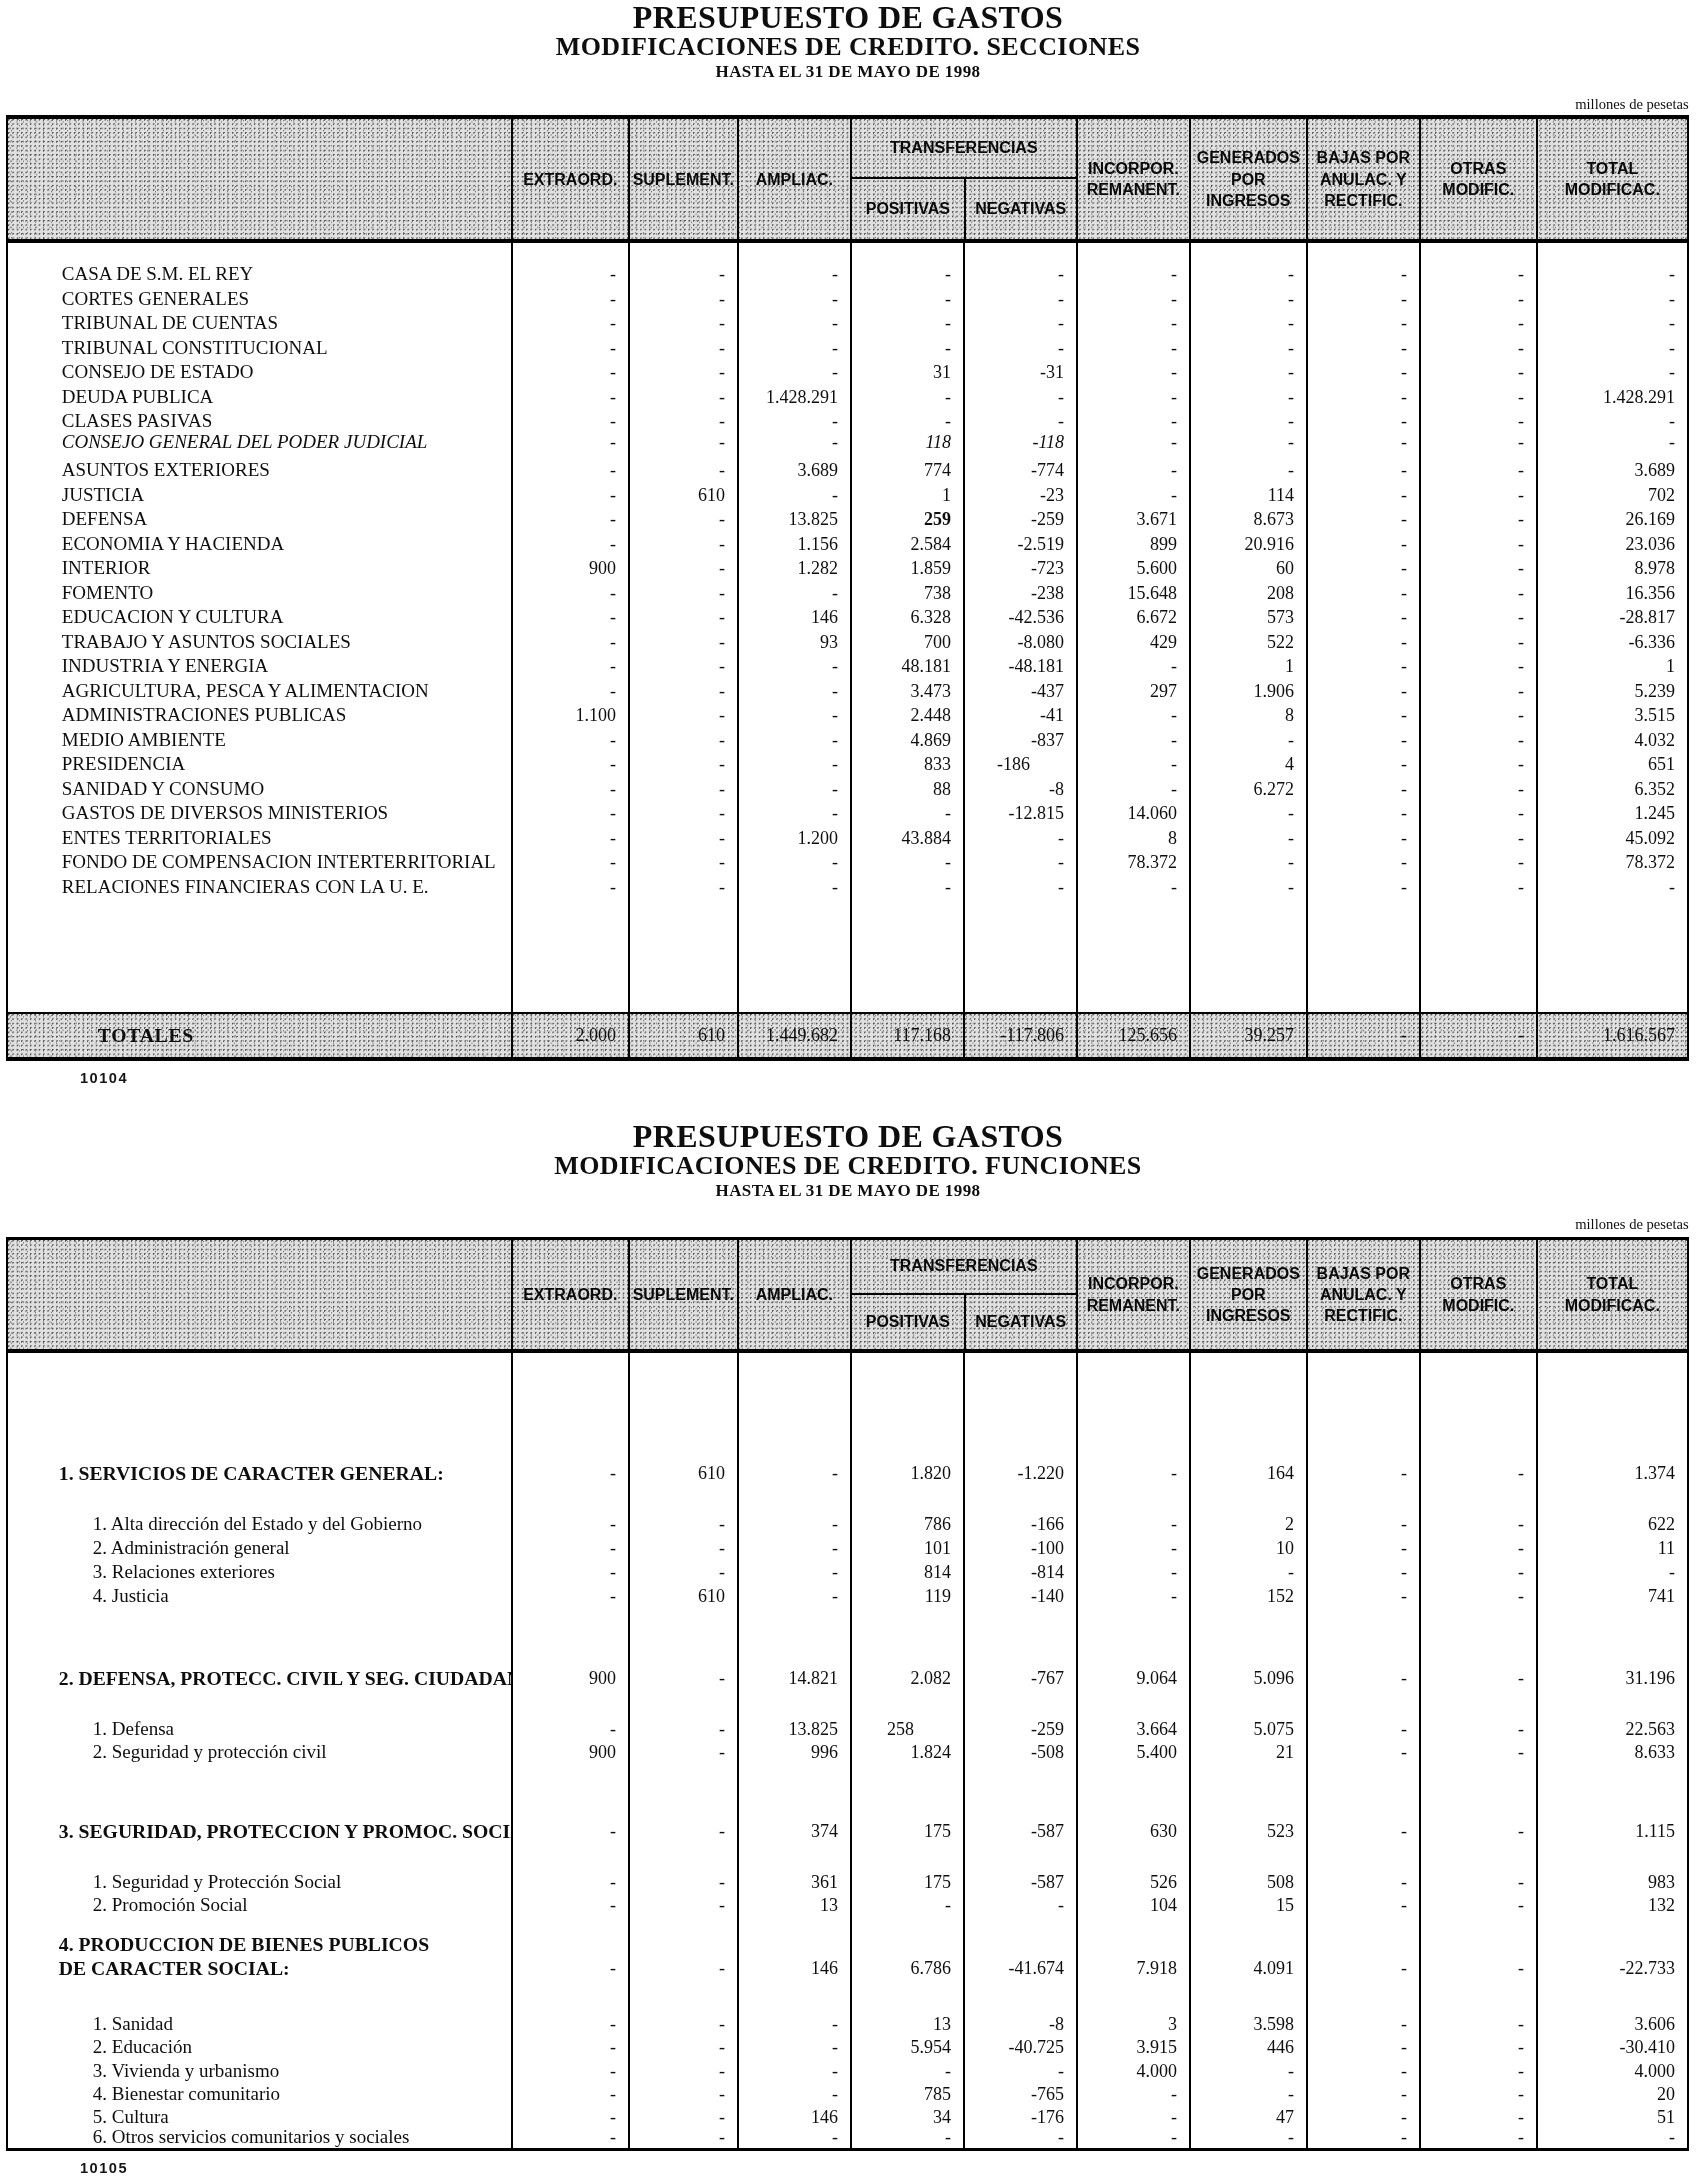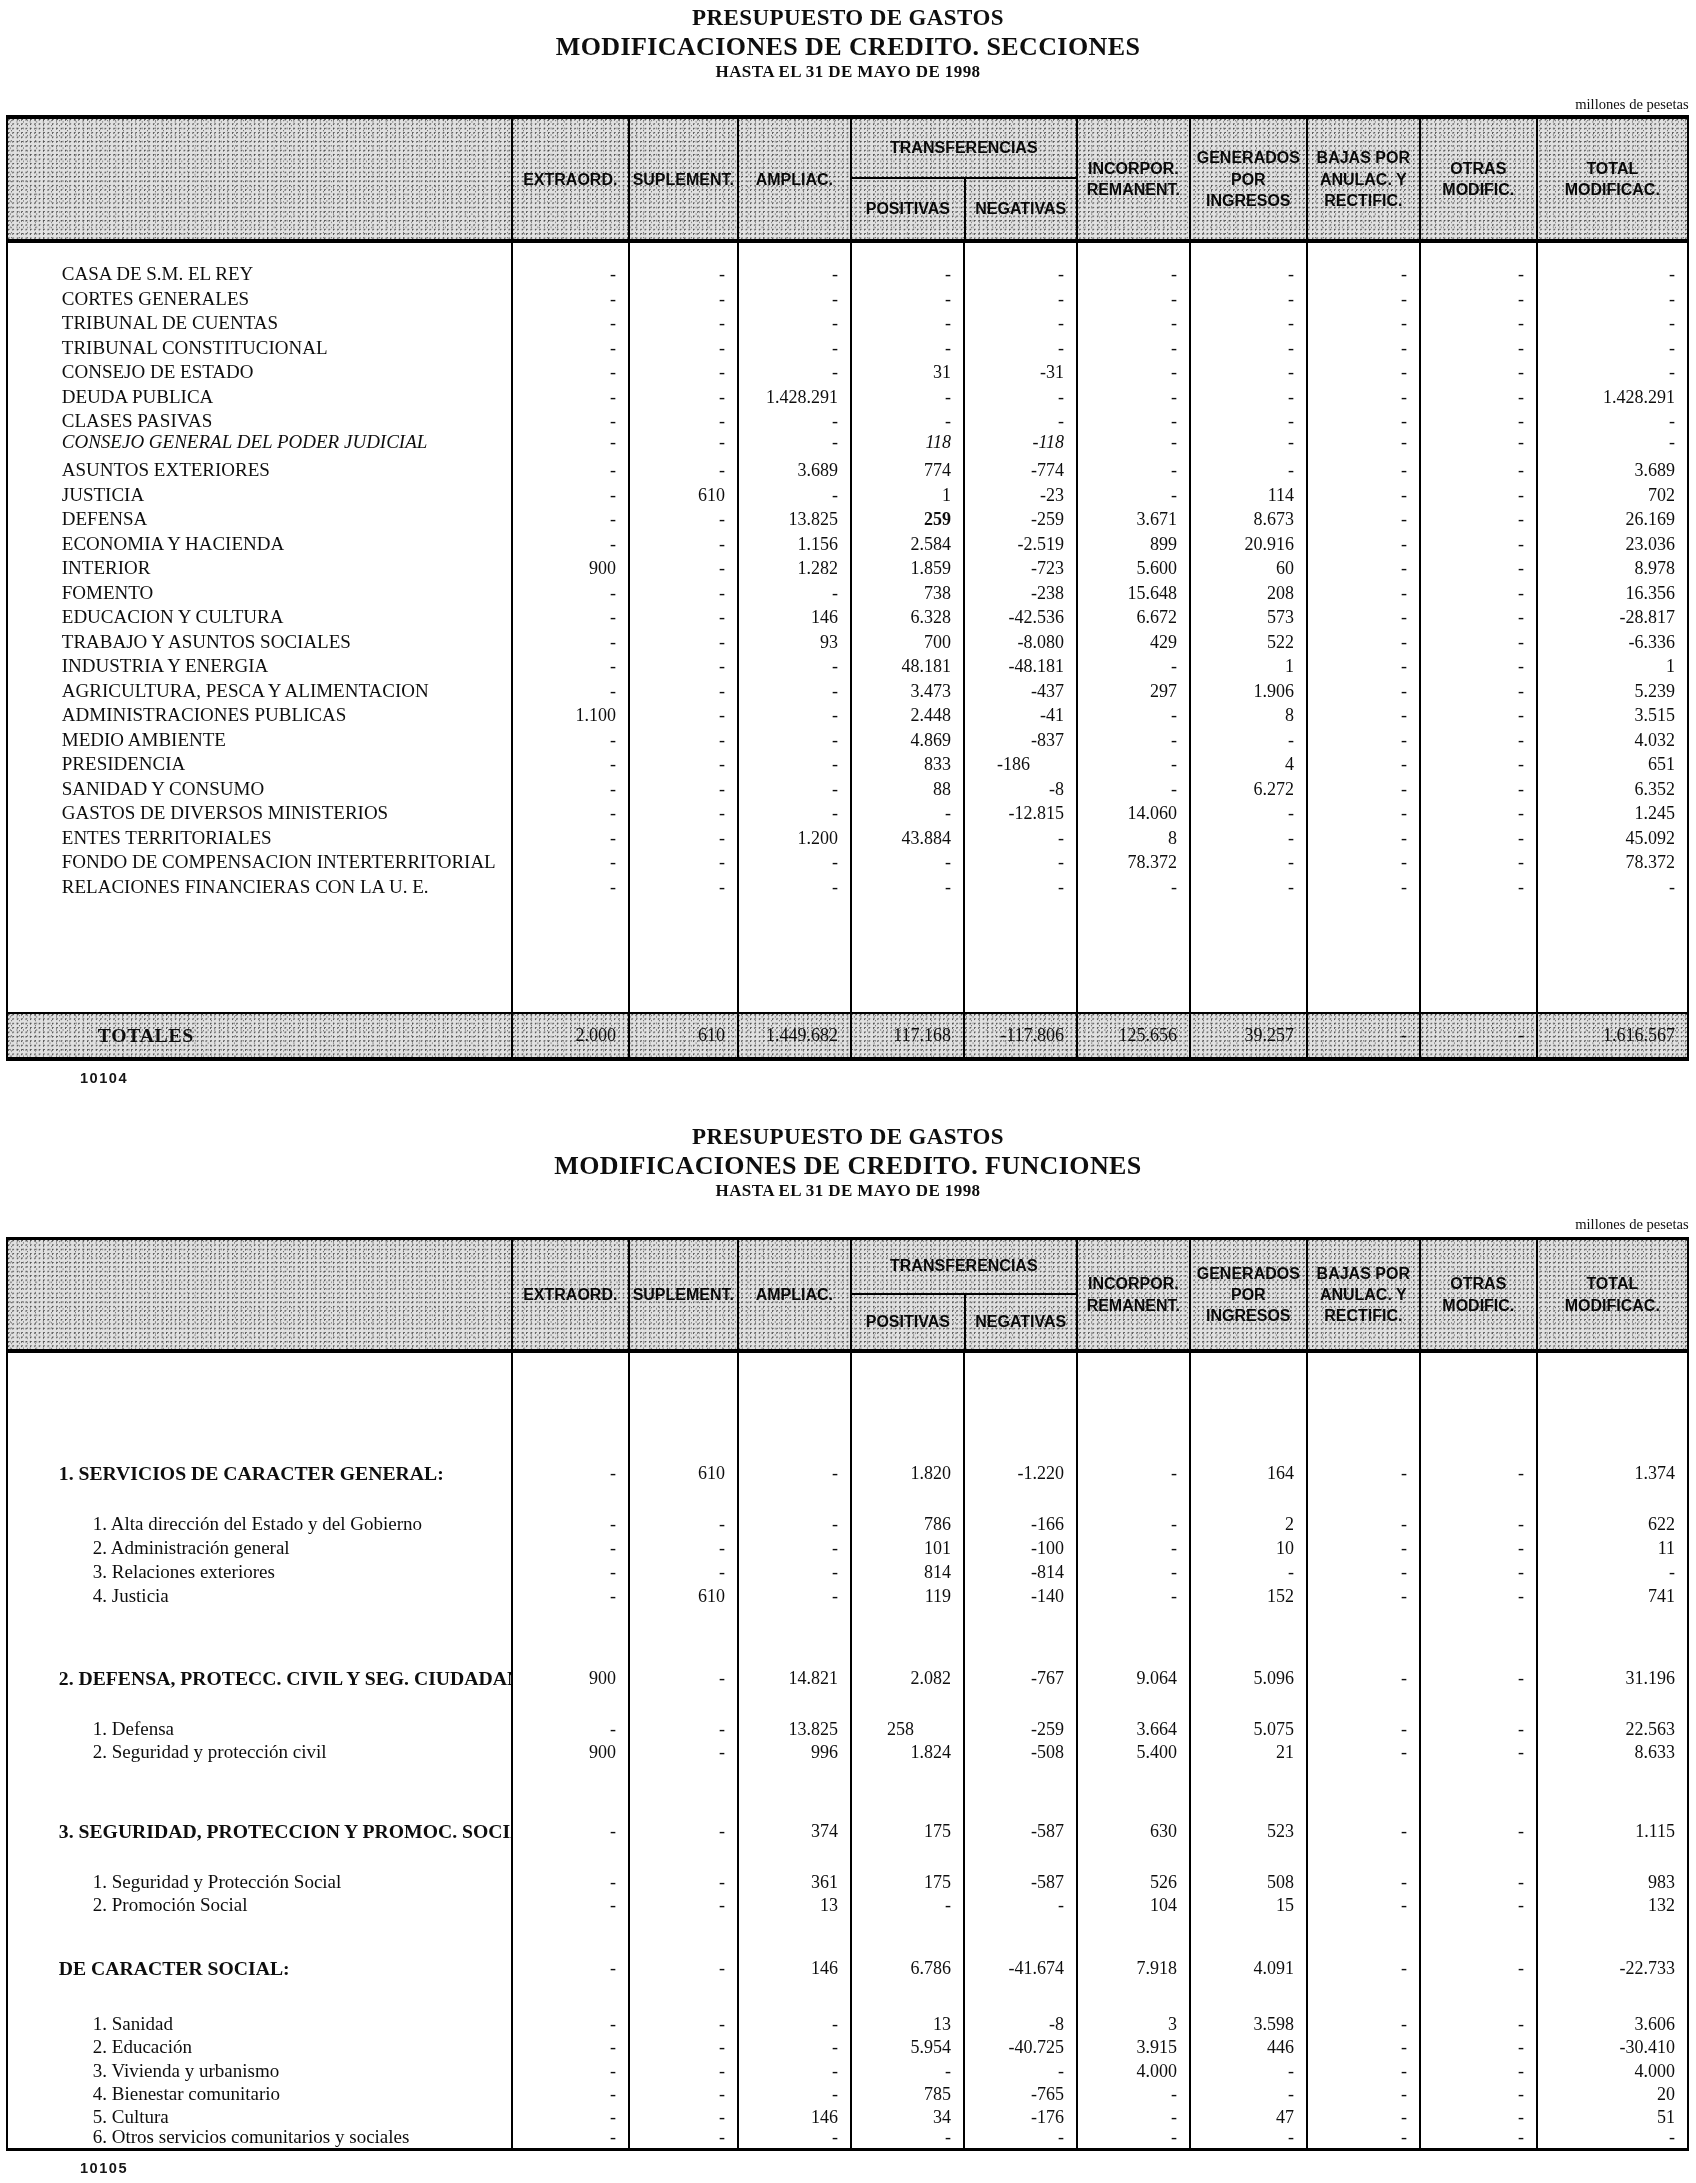--- a/index.html
+++ b/index.html
@@ -2,21 +2,21 @@
 <html style="font-size:11.7px"><head>
 <meta charset="utf-8">
 <style>
   html,body{margin:0;padding:0;background:#ffffff;}
   .page{
     position:relative;width:1696px;height:2183px;background:#fff;
     font-family:"Liberation Serif","DejaVu Serif",serif;color:#0e0e0e;overflow:hidden;
   }
   
   .titles{position:absolute;left:0;width:100%;text-align:center;}
-  .title-l1{font-size:23px;font-weight:700;line-height:29px;letter-spacing:0.4px;}
+  .title-l1{font-size:32px;font-weight:700;line-height:29px;letter-spacing:0.4px;}
   .title-l2{font-size:26px;font-weight:700;line-height:29px;letter-spacing:0.4px;}
   .title-l3{font-size:17px;font-weight:700;line-height:22px;letter-spacing:0.4px;}
   .unit-note{position:absolute;right:7.3px;font-size:14.6px;line-height:16px;}
   
   .ttable{position:absolute;left:5.8px;width:1683px;border:2.2px solid #000;box-sizing:border-box;background:#fff;}
   #table1{top:115px;border-top-width:4.4px;border-bottom-width:4.4px;}
   #table2{top:1237px;border-top-width:3.6px;border-bottom-width:3.6px;}
   
   .stipple{
     background-color:#e0e0e0;
@@ -697,20 +697,23 @@
           <div class="val" style="width: 109px;">-</div>
           <div class="val" style="width: 113px;">13</div>
           <div class="val" style="width: 113px;">-</div>
           <div class="val" style="width: 113px;">-</div>
           <div class="val" style="width: 113px;">104</div>
           <div class="val" style="width: 117px;">15</div>
           <div class="val" style="width: 113px;">-</div>
           <div class="val" style="width: 117px;">-</div>
           <div class="val" style="width: 151px;">132</div>
         </div>
+        <div class="trow grp" style="top: 580px;">
+          <div class="lbl">4. PRODUCCION DE BIENES PUBLICOS</div>
+        </div>
         <div class="trow grp" style="top: 604px;">
           <div class="lbl">DE CARACTER SOCIAL:</div>
           <div class="val" style="width: 117px;">-</div>
           <div class="val" style="width: 109px;">-</div>
           <div class="val" style="width: 113px;">146</div>
           <div class="val" style="width: 113px;">6.786</div>
           <div class="val" style="width: 113px;">-41.674</div>
           <div class="val" style="width: 113px;">7.918</div>
           <div class="val" style="width: 117px;">4.091</div>
           <div class="val" style="width: 113px;">-</div>

